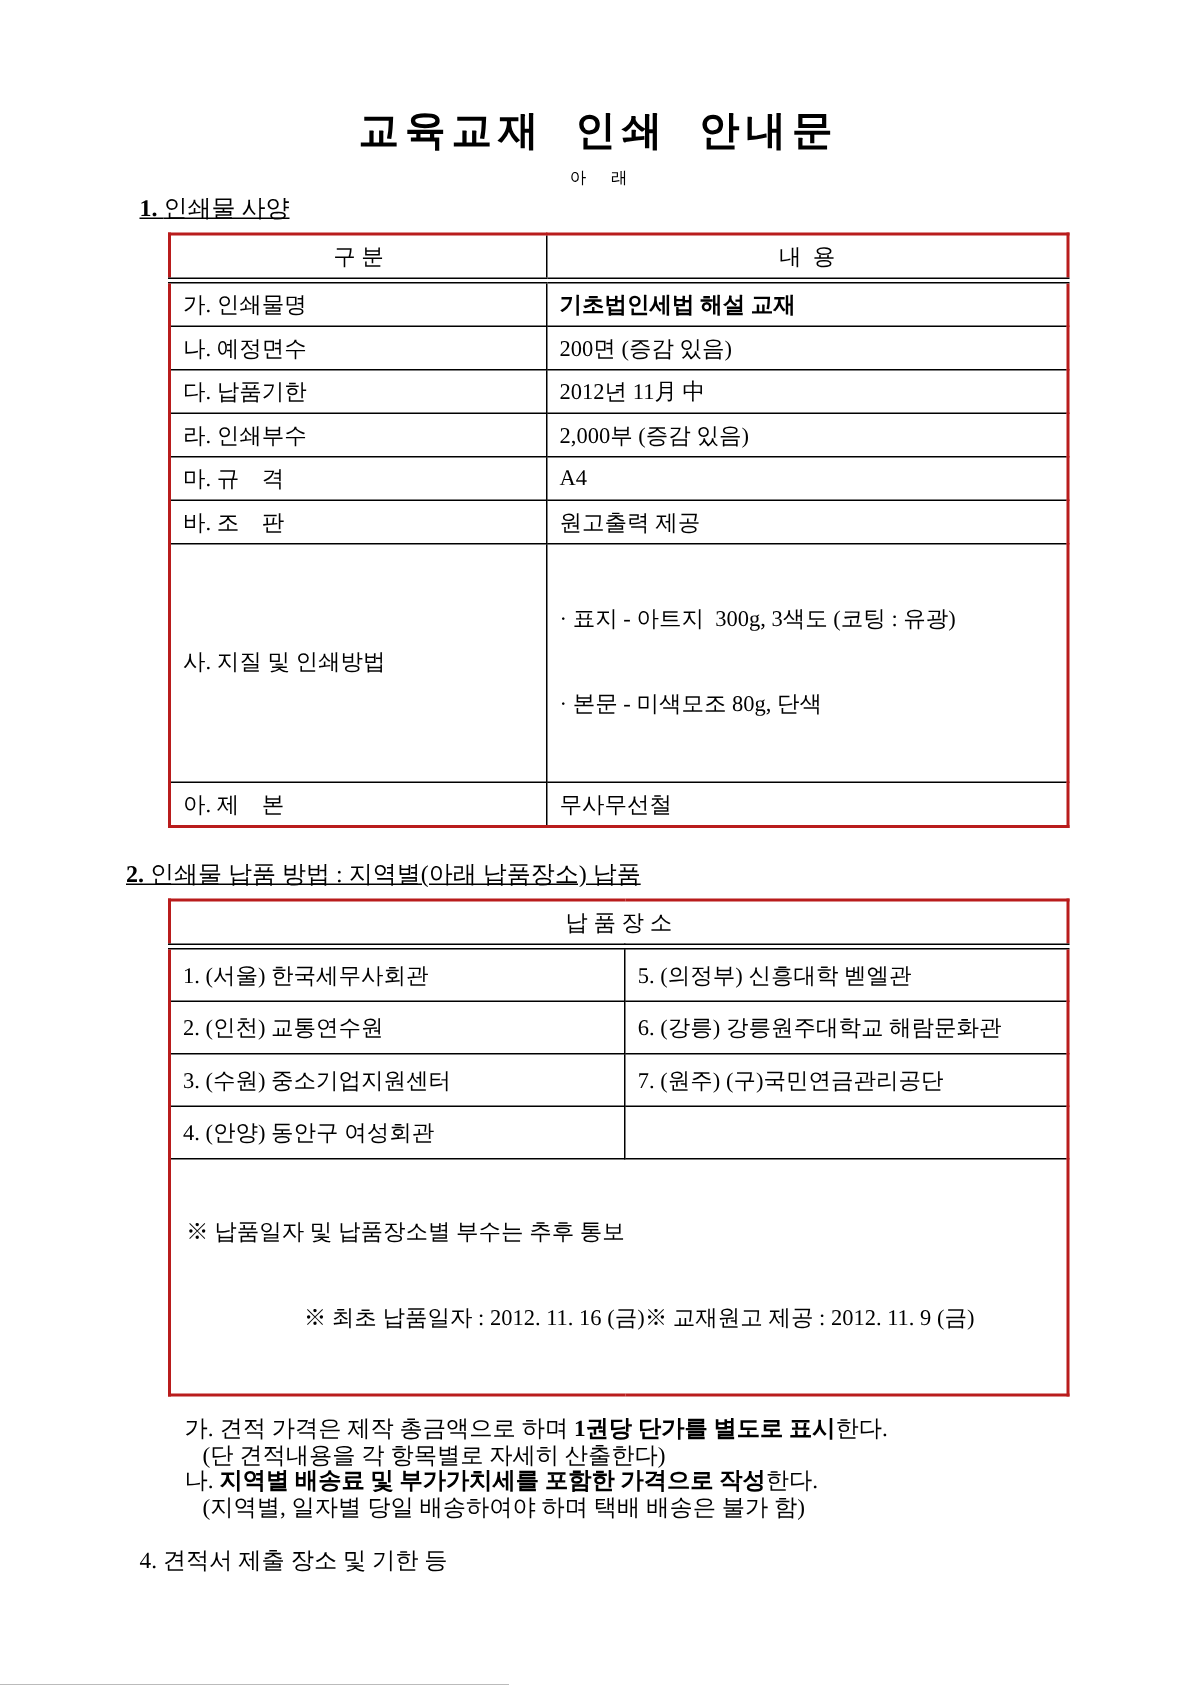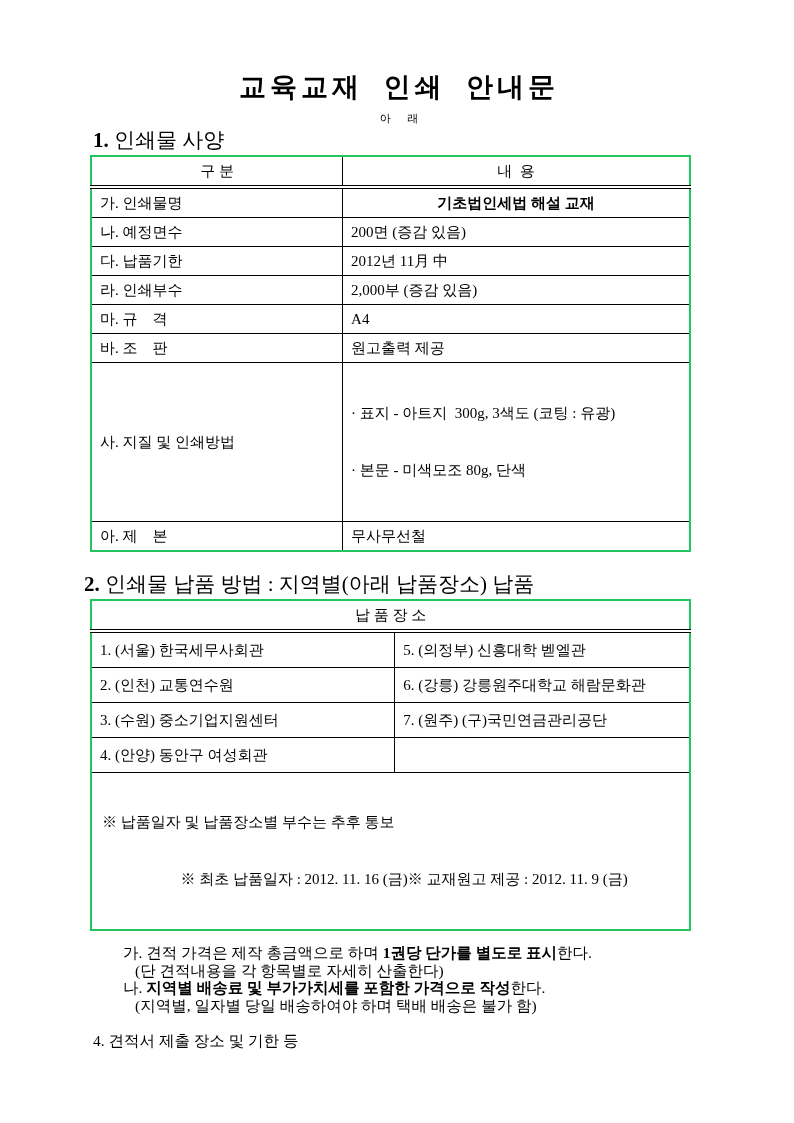--- a/index.html
+++ b/index.html
@@ -32,51 +32,52 @@
     word-break:keep-all;
     margin:17px 0 0 0;
   }
   .below{
     font-size:11px;
     text-align:center;
     margin-top:9px;
     white-space:pre;
   }
   .sec-h{
-    font-size:21px;
+    font-size:16px;
     line-height:18px;
     margin:5px 0 0 25px;
     white-space:pre;
+    text-decoration:underline;
   }
   .sec-h .num{font-weight:bold;}
   .sec-h.h2{margin-top:23px;margin-left:16px;}
   table{
     border-collapse:collapse;
     table-layout:fixed;
     width:601px;
-    margin:6px 0 0 22px;
-    border:2px solid #22c55e;
+    margin:6px 0 0 44px;
+    border:2px solid #b91c1c;
     font-size:15px;
   }
   th,td{
     border:1px solid #000;
     padding:2px 8px;
     white-space:pre-wrap;
     vertical-align:middle;
     overflow:hidden;
   }
   thead th{
     border-bottom:4px double #000;
     font-weight:normal;
     text-align:center;
     height:24px;
   }
   .t1 td{height:24px;}
   .t1 tr.multi td{height:auto;line-height:19px;padding-top:3px;padding-bottom:3px;}
-  .bold{font-weight:bold;text-align:center;}
+  .bold{font-weight:bold;}
   .t2 td{height:30px;}
   .t2 tr.note-row td{height:auto;line-height:19px;padding:2px 10px;}
   .note-l2 .nleft{display:inline-block;width:53%;text-align:right;}
   .sec{font-size:15.5px;line-height:17.5px;}
   .s3{margin-top:13px;}
   .s4{margin-top:18px;}
   .sec .line-h{margin-left:25px;}
   .sec .line-item{margin-left:55px;}
   .sec .line-note{margin-left:67px;}
 </style>

